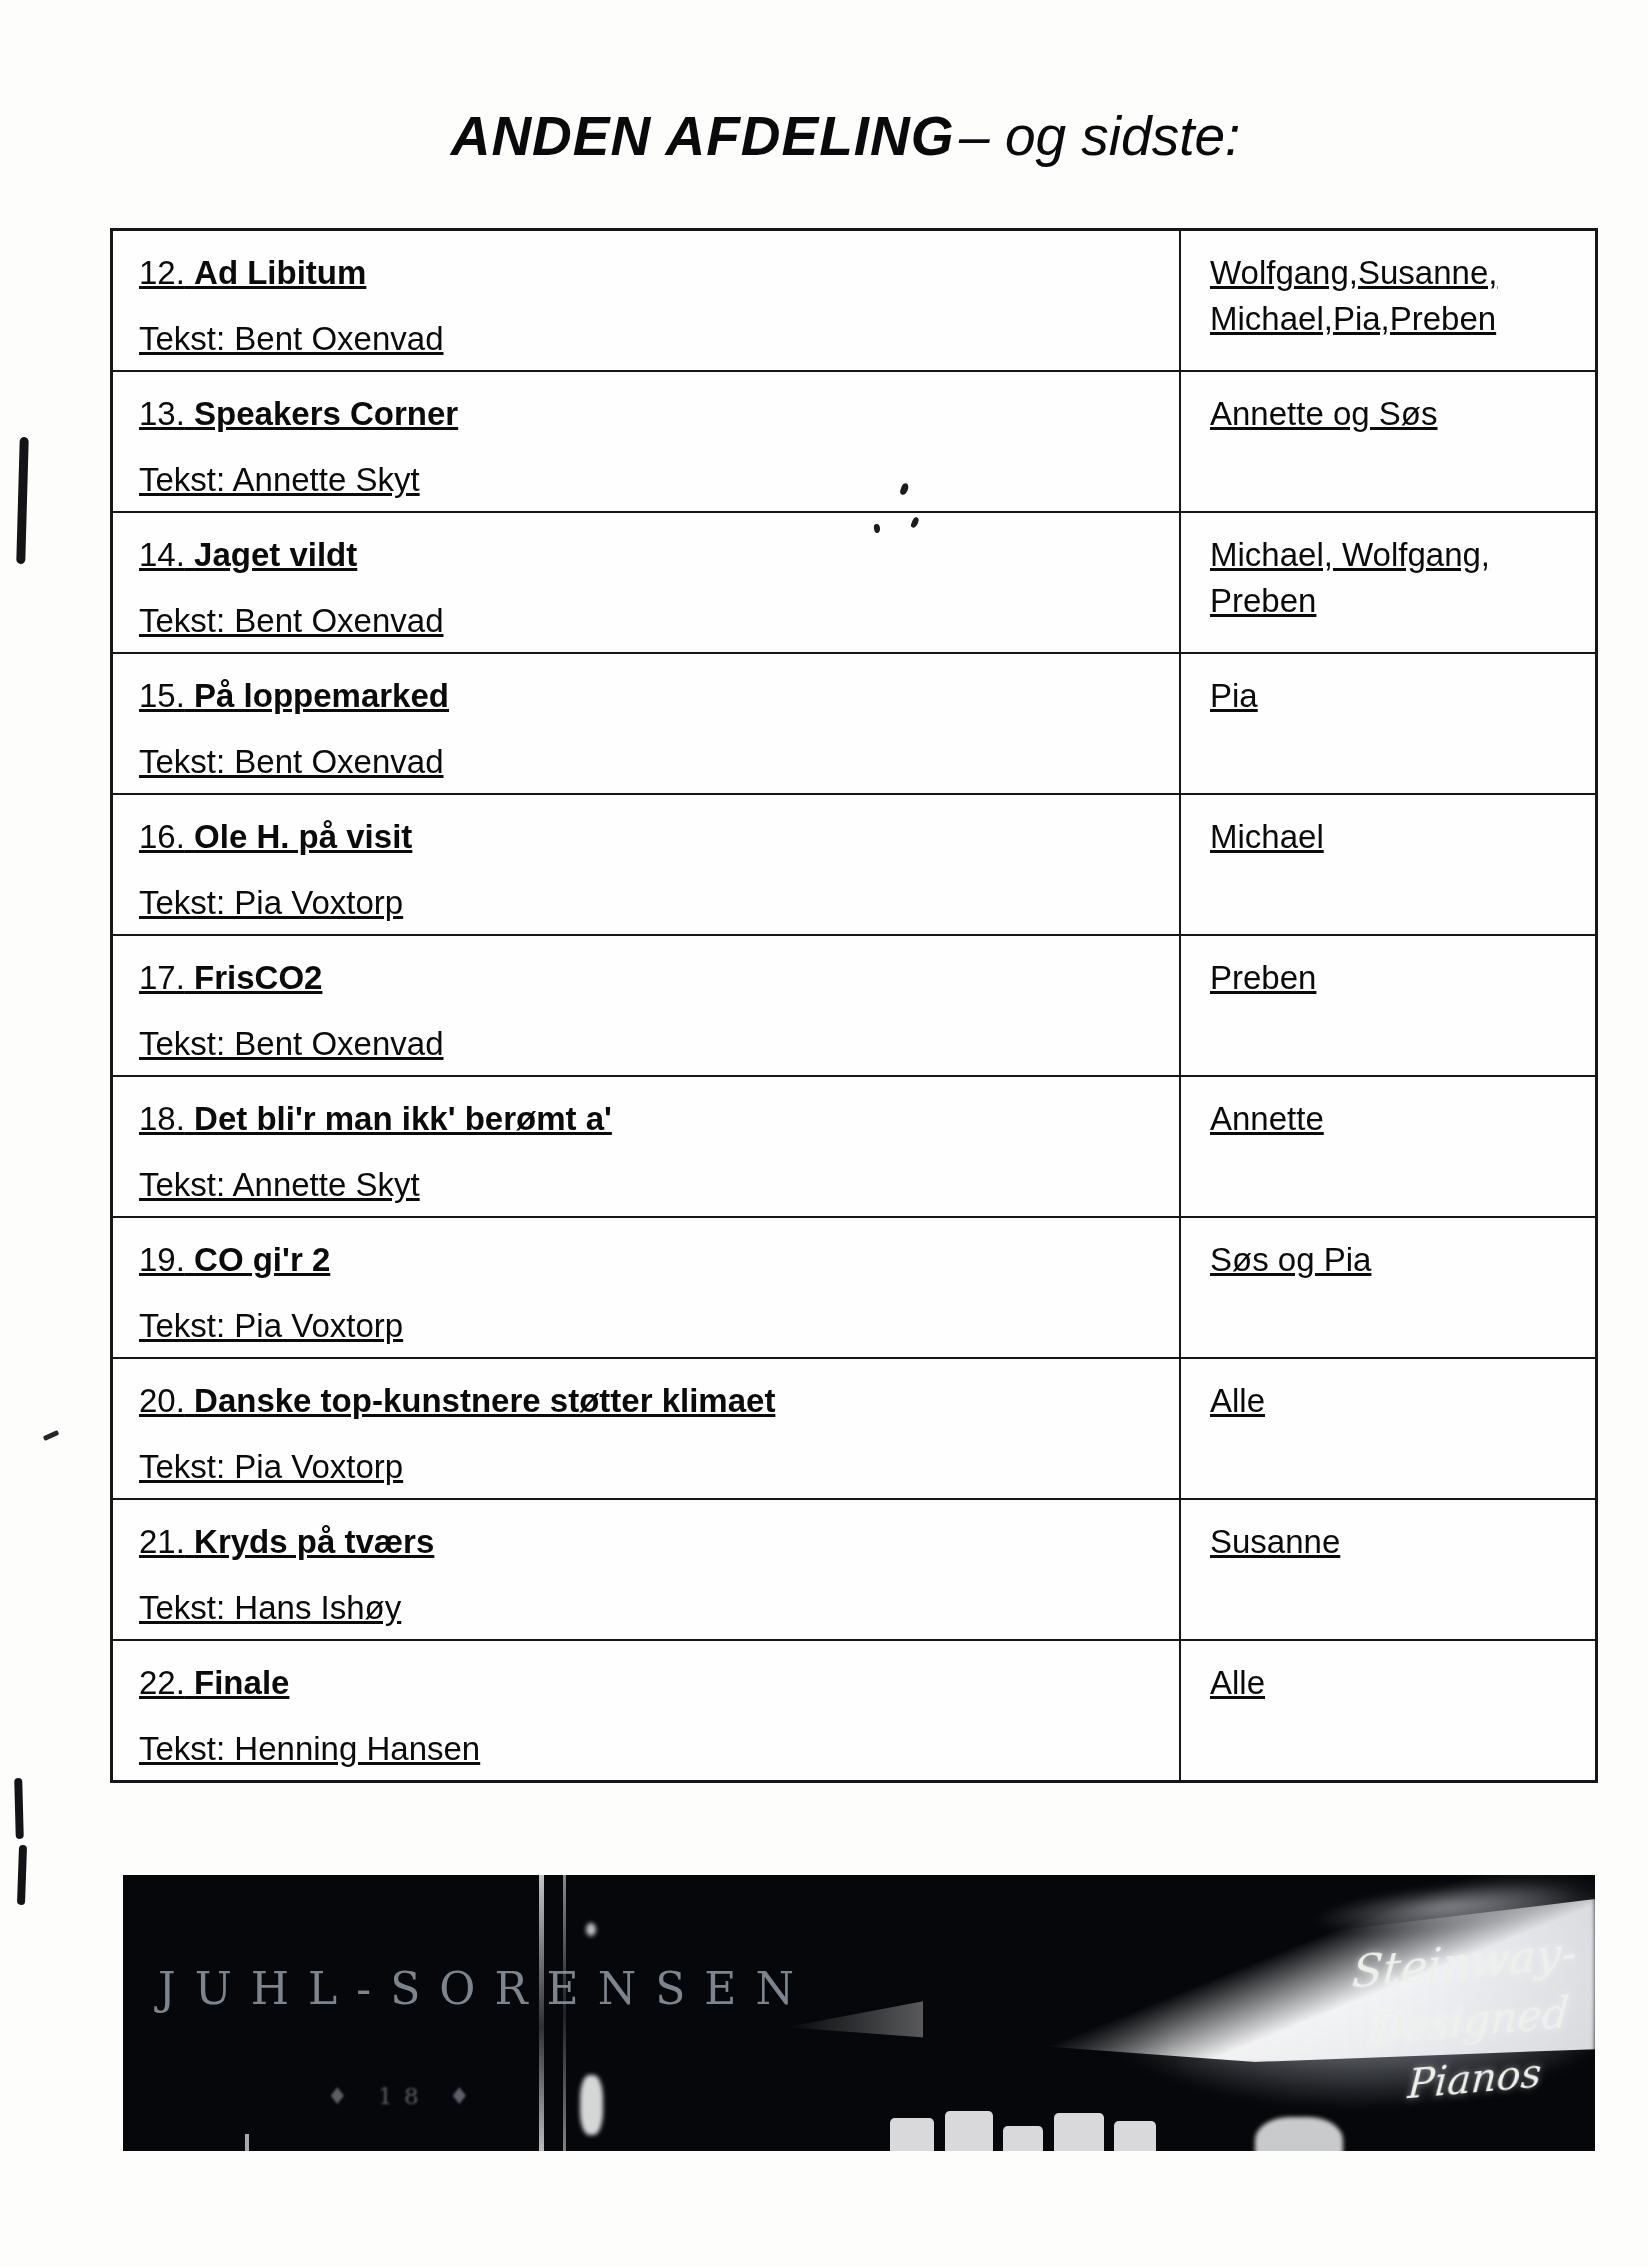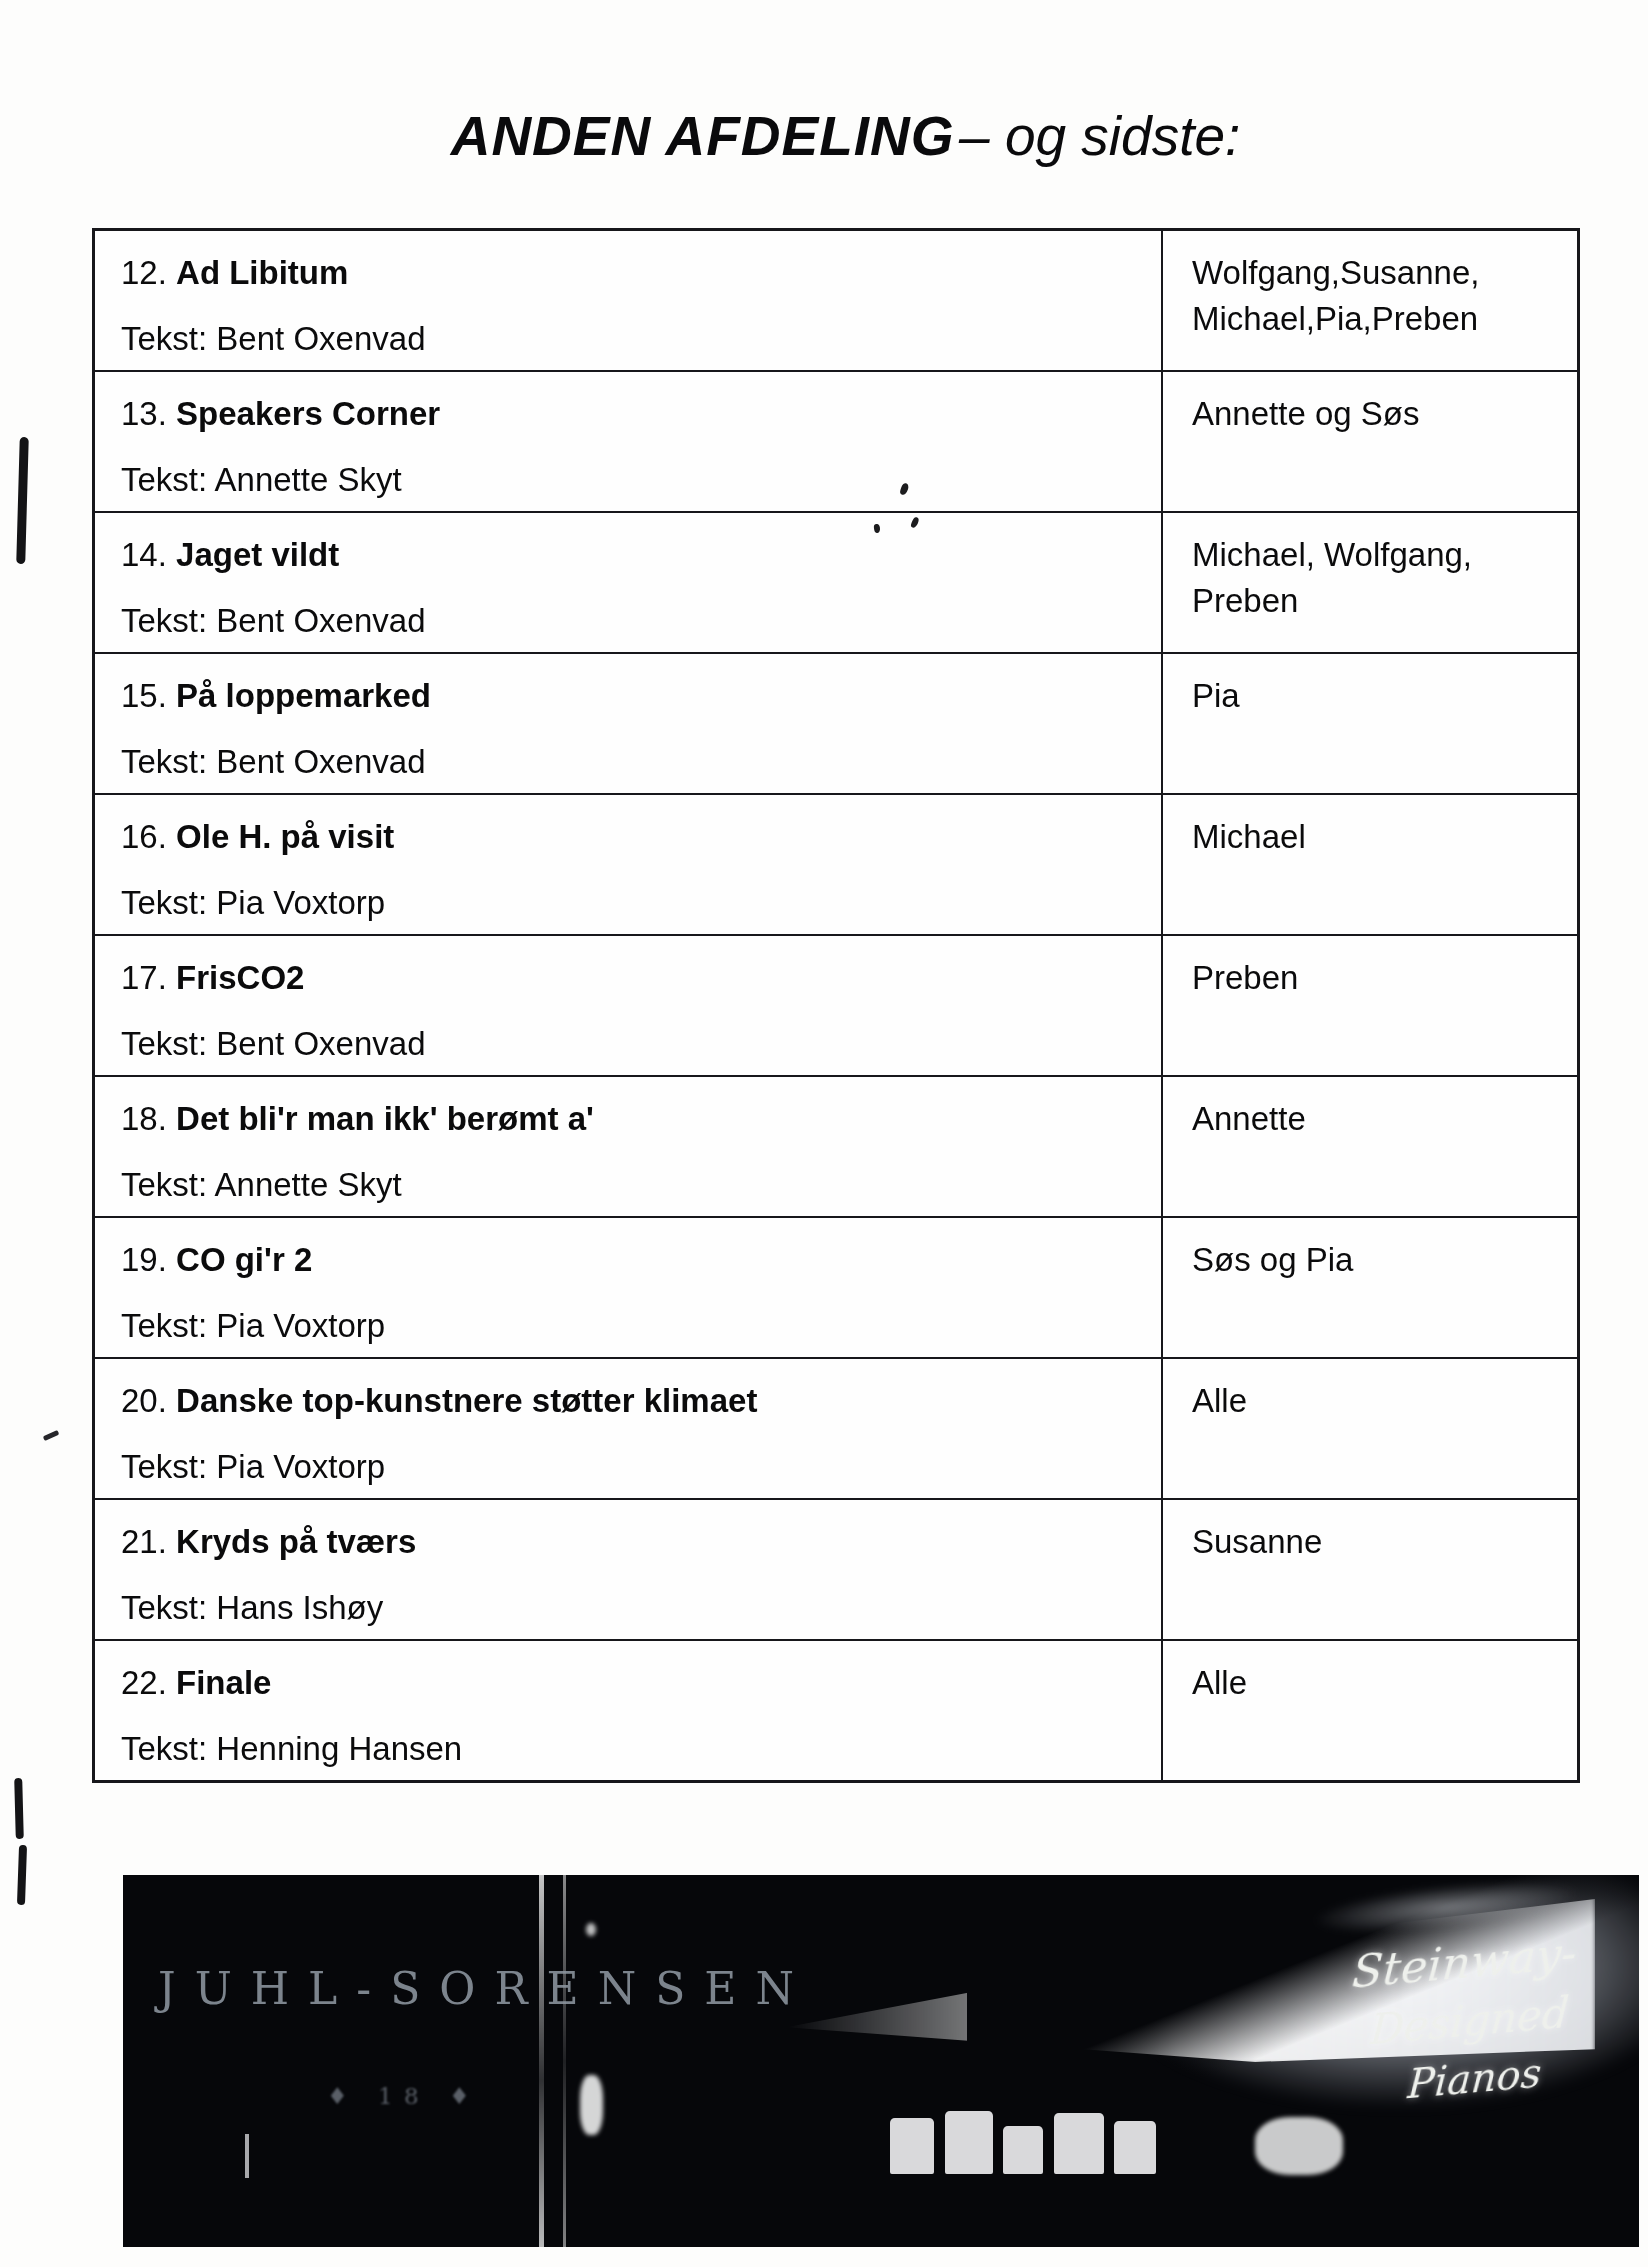--- a/index.html
+++ b/index.html
@@ -12,22 +12,22 @@
   
   .page-title{
     position:absolute;top:104px;left:0;width:100%;
     text-align:center;font-style:italic;white-space:nowrap;
     transform:translateX(21px);
   }
   .page-title .t-main{font-size:55px;font-weight:800;letter-spacing:1px;color:#0a0a0c;margin-top:20px;}
   .page-title .t-suffix{font-size:55px;font-weight:500;color:#0a0a0c;}
   
   .program-table{
-    position:absolute;left:92px;top:228px;width:1482px;
-    border:3.8px solid #17171b;background:#fefefe;
+    position:absolute;left:110px;top:228px;width:1482px;
+    border:3.8px solid #17171b;background:#fefefe;text-decoration:underline;
   }
   .trow{display:flex;height:139px;border-bottom:2.9px solid #17171b;}
   .trow:last-child{border-bottom:none;}
   .cell-left{
     width:1040px;border-right:2.9px solid #17171b;
     padding:19px 0 0 26px;box-sizing:content-box;
   }
   .cell-right{
     flex:1;padding:19px 5.8px 0 29px;
     font-size:33px;line-height:46px;white-space:pre-line;
@@ -41,22 +41,22 @@
   .ink-a{left:18px;top:437px;width:8.6px;height:127px;transform:rotate(1.6deg);}
   .ink-b1{left:15.4px;top:1778px;width:7.7px;height:61px;transform:rotate(-1.5deg);}
   .ink-b2{left:18px;top:1845px;width:7.7px;height:60px;transform:rotate(2deg);}
   .speck{position:absolute;background:#1c1c1e;border-radius:50% 50% 60% 40%;}
   .speck-1{left:901px;top:483px;width:6.7px;height:11.5px;transform:rotate(18deg);}
   .speck-2{left:874px;top:524px;width:5.8px;height:8.6px;transform:rotate(-10deg);}
   .speck-3{left:912px;top:517px;width:5.8px;height:10.6px;transform:rotate(22deg);}
   .dash-20{position:absolute;left:43px;top:1433px;width:16.3px;height:4.8px;background:#26262a;transform:rotate(-24deg);border-radius:1.9px;}
   
   .photo{
-    position:absolute;left:123px;top:1875px;width:1472px;height:372px;
-    background:#06070a;overflow:hidden;padding-left:44px;
+    position:absolute;left:123px;top:1875px;width:1472px;height:276px;
+    background:#06070a;overflow:hidden;
   }
   .haze{
     position:absolute;right:-58px;top:-48px;width:596px;height:279px;
     background:radial-gradient(ellipse at center,rgba(236,239,243,0.92) 0%,rgba(165,170,180,0.55) 42%,rgba(6,7,10,0) 72%);
     filter:blur(6.7px);
   }
   .wedge{
     position:absolute;left:663px;top:5.8px;width:809px;height:183px;
     background:linear-gradient(90deg,rgba(255,255,255,0) 0%,rgba(255,255,255,0.95) 48%,rgba(238,240,244,0.9) 100%);
     clip-path:polygon(0 80%,55% 34%,100% 10%,100% 92%,58% 99%);

